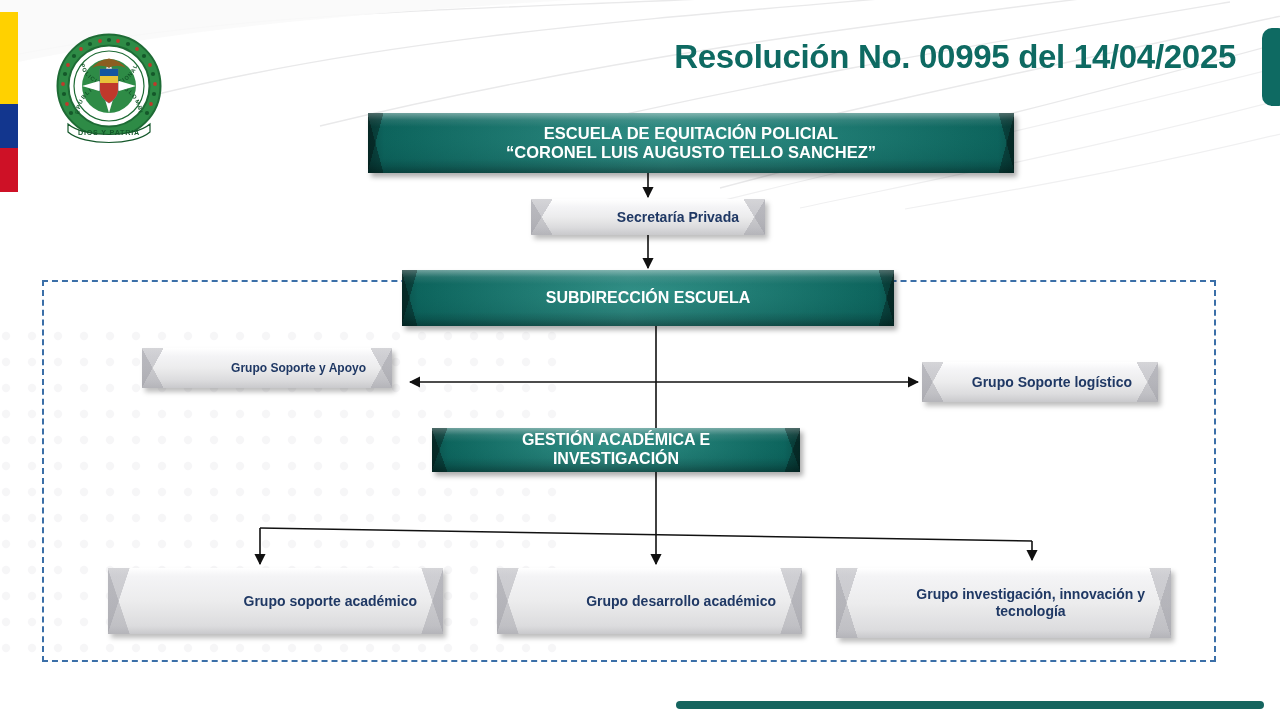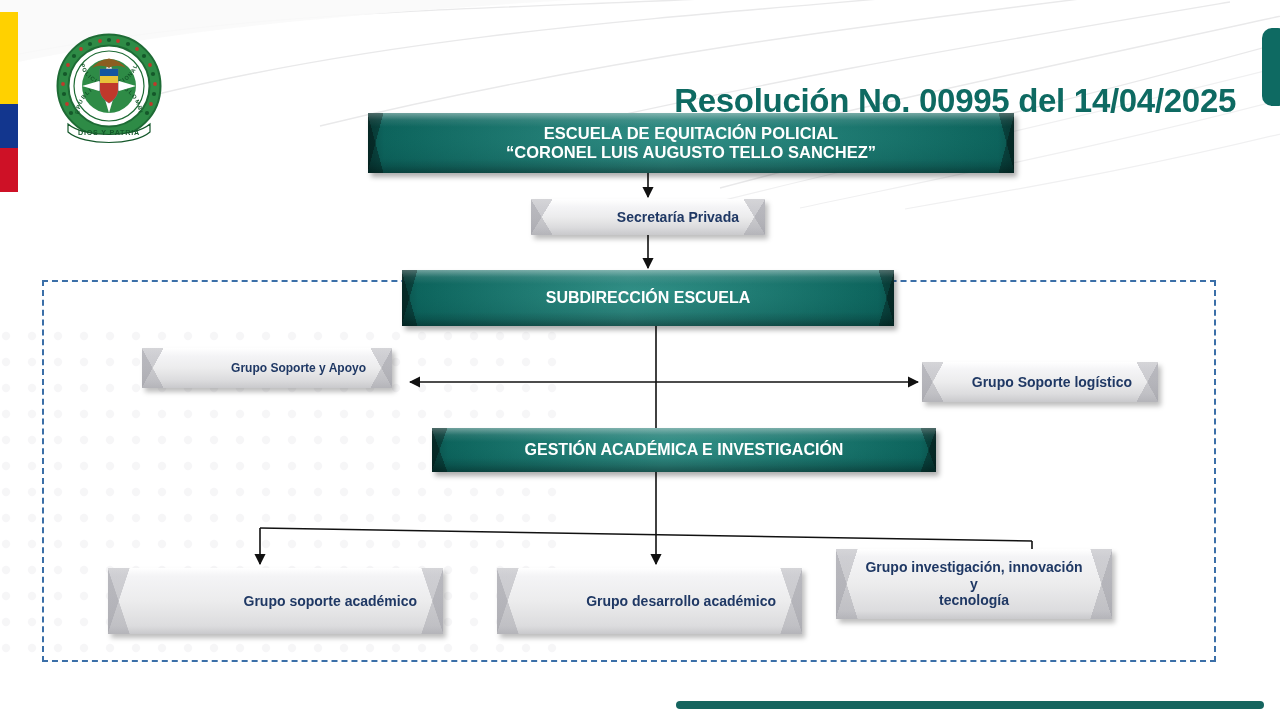--- a/index.html
+++ b/index.html
@@ -79,21 +79,20 @@
   .slide-title {
     position: absolute;
     right: 44px;
     top: 38px;
     font-size: 33px;
     font-weight: bold;
     color: #0E6A62;
     letter-spacing: -0.3px;
     white-space: nowrap;
     text-align: right;
-    margin-top: 44px;
   }
 
   
   .dashed-area {
     position: absolute;
     left: 42px;
     top: 280px;
     width: 1174px;
     height: 382px;
     border: 2px dashed #3B6FA8;
@@ -204,24 +203,24 @@
     z-index: 2;
     padding: 0 26px;
   }
 
   
   #node-escuela      { left: 332px; top: 113px; width: 646px; height: 60px;  font-size: 16.5px; margin-left: 36px; }
   #node-secretaria   { left: 531px; top: 199px; width: 234px; height: 36px;  font-size: 14px; }
   #node-subdireccion { left: 402px; top: 270px; width: 492px; height: 56px;  font-size: 16px; }
   #node-soporte-apoyo{ left: 142px; top: 348px; width: 250px; height: 40px;  font-size: 12px; }
   #node-soporte-log  { left: 922px; top: 362px; width: 236px; height: 40px;  font-size: 14px; }
-  #node-gestion      { left: 432px; top: 428px; width: 504px; height: 44px;  font-size: 16px; align-items: center; }
+  #node-gestion      { left: 432px; top: 428px; width: 368px; height: 44px;  font-size: 16px; align-items: center; }
   #node-gsa          { left: 108px; top: 568px; width: 335px; height: 66px;  font-size: 14px; }
   #node-gda          { left: 497px; top: 568px; width: 305px; height: 66px;  font-size: 14px; padding-left: 39px; }
-  #node-gii          { left: 836px; top: 549px; width: 276px; height: 70px;  font-size: 14px; }
+  #node-gii          { left: 836px; top: 568px; width: 335px; height: 70px;  font-size: 14px; }
 </style>
 </head>
 <body>
 
 <div id="slide">
 
   <svg class="bg-swoosh" viewBox="0 0 1280 210" preserveAspectRatio="none">
     <g fill="none" stroke="#e9e9ea" stroke-width="1.4">
       <path d="M -20 62 C 240 6, 520 10, 760 -4"></path>
       <path d="M 150 96 C 420 30, 700 16, 980 -10"></path>

